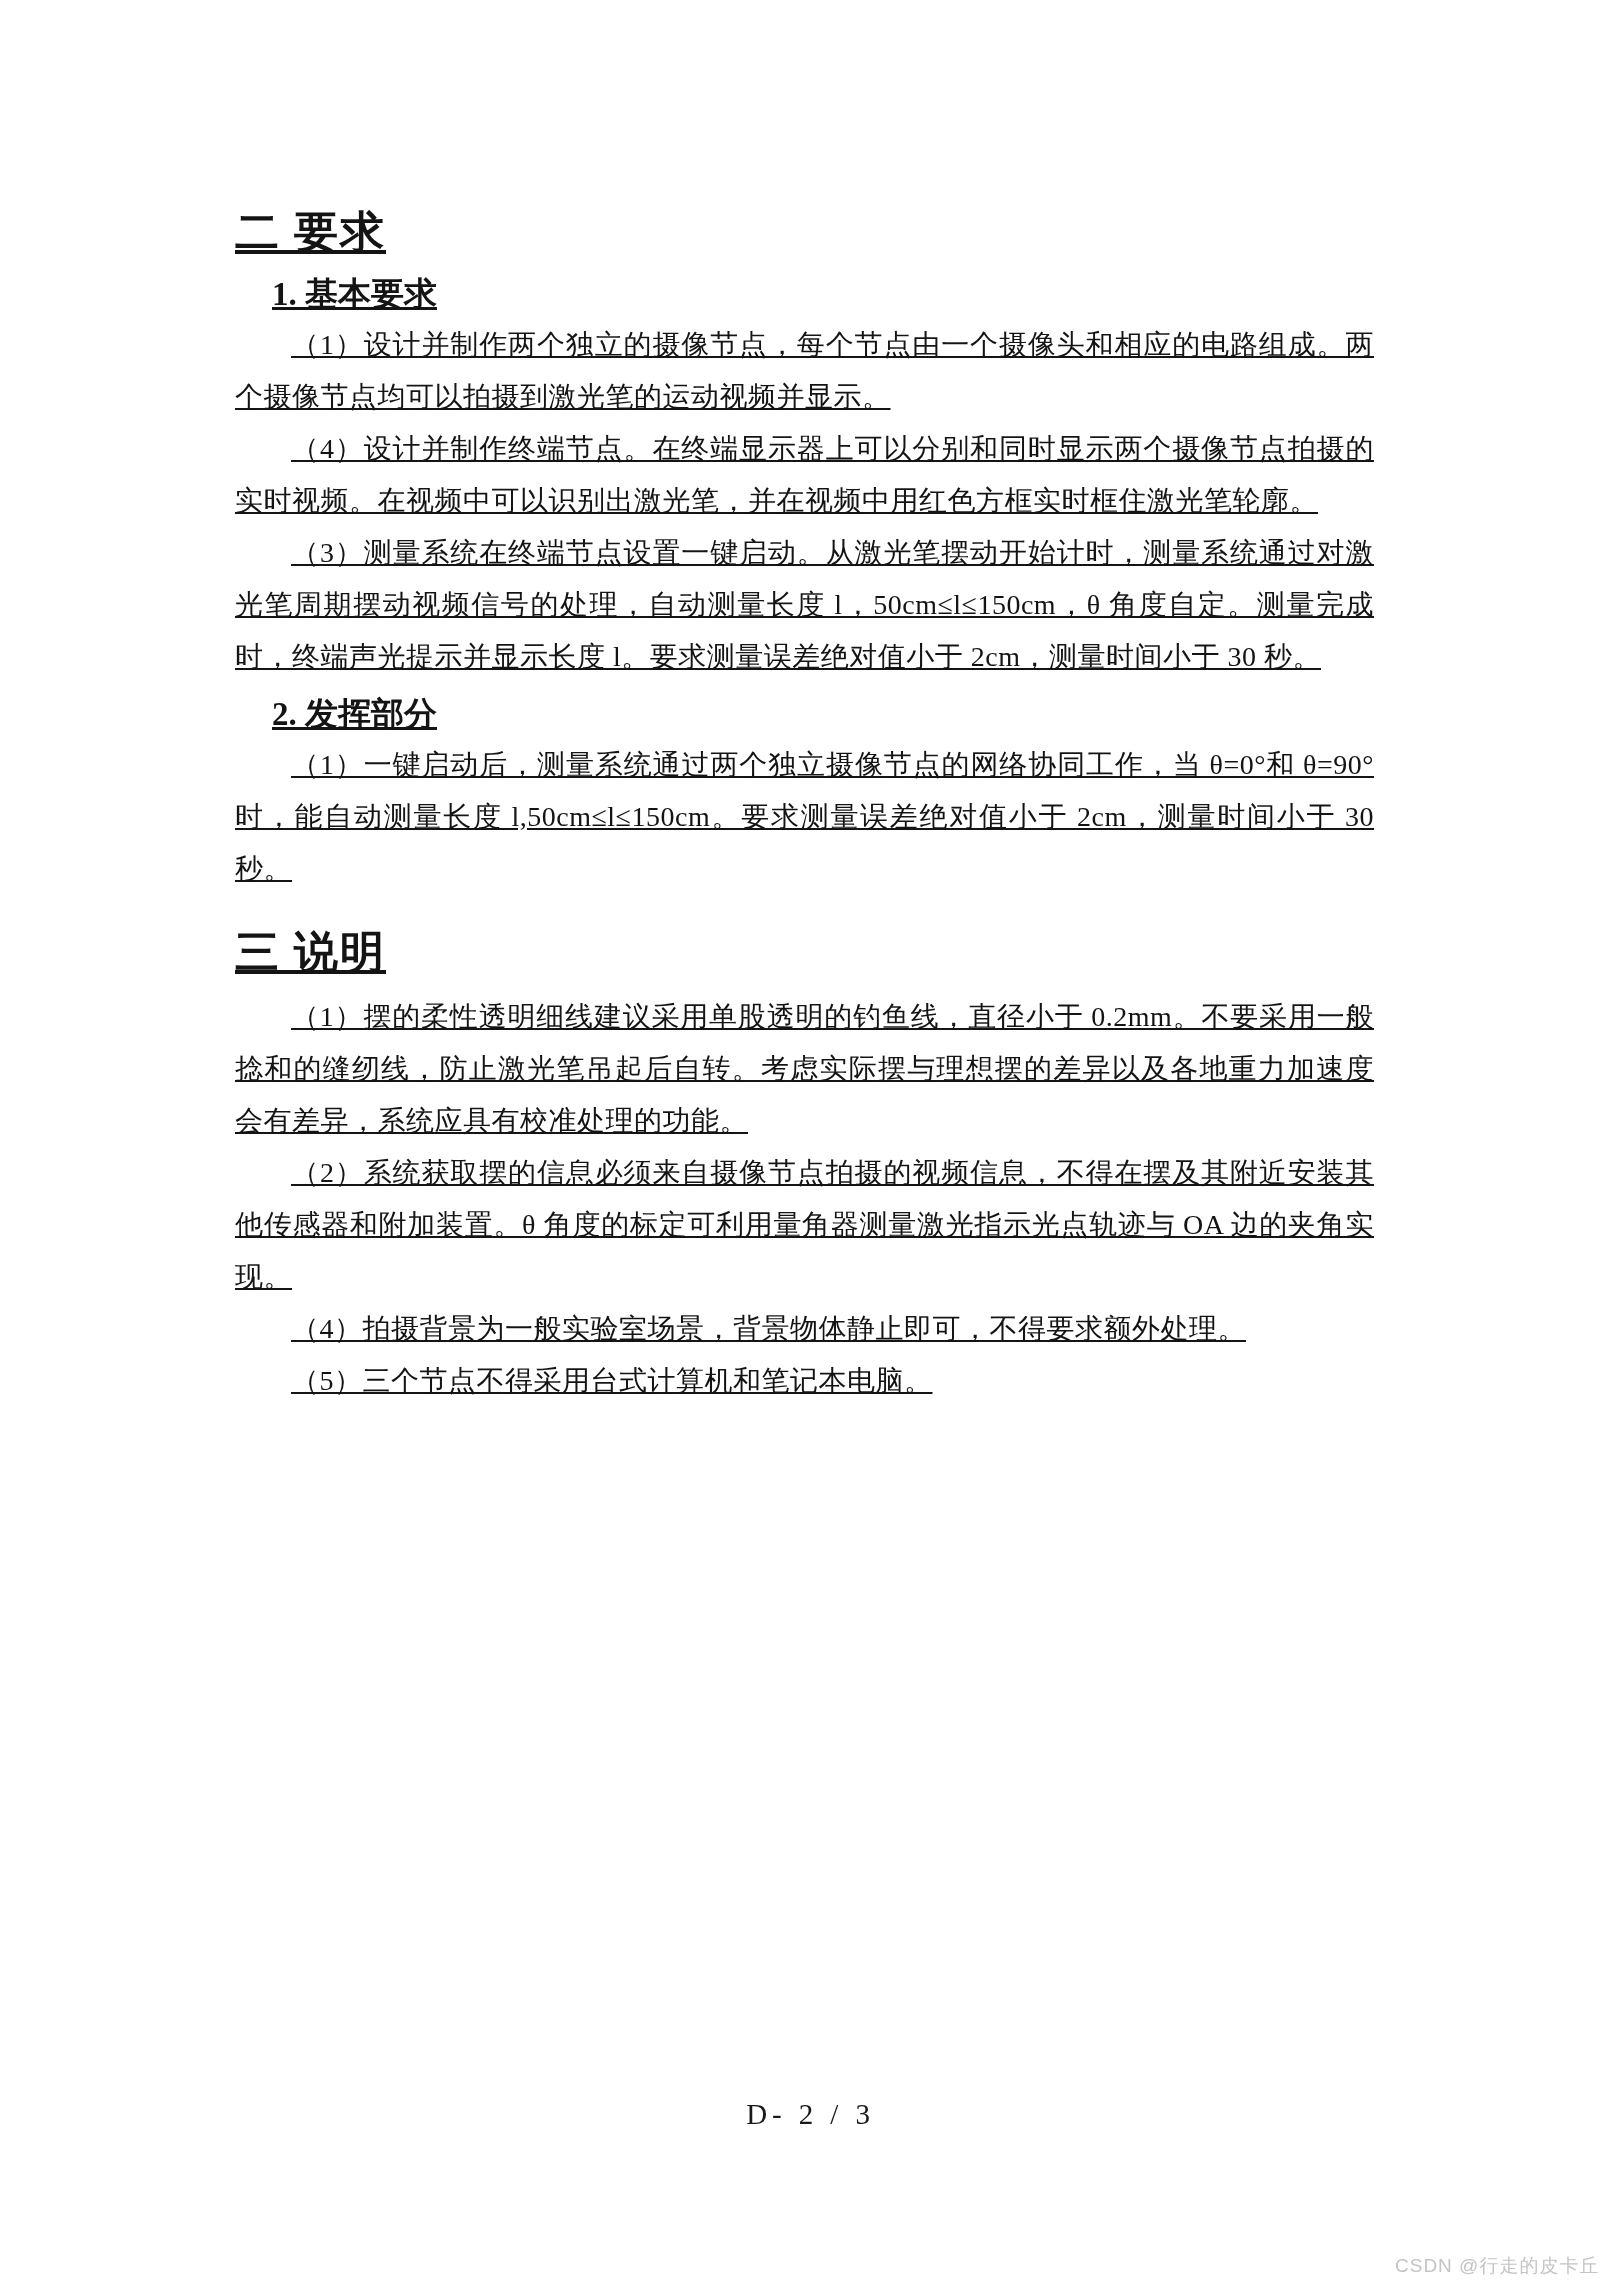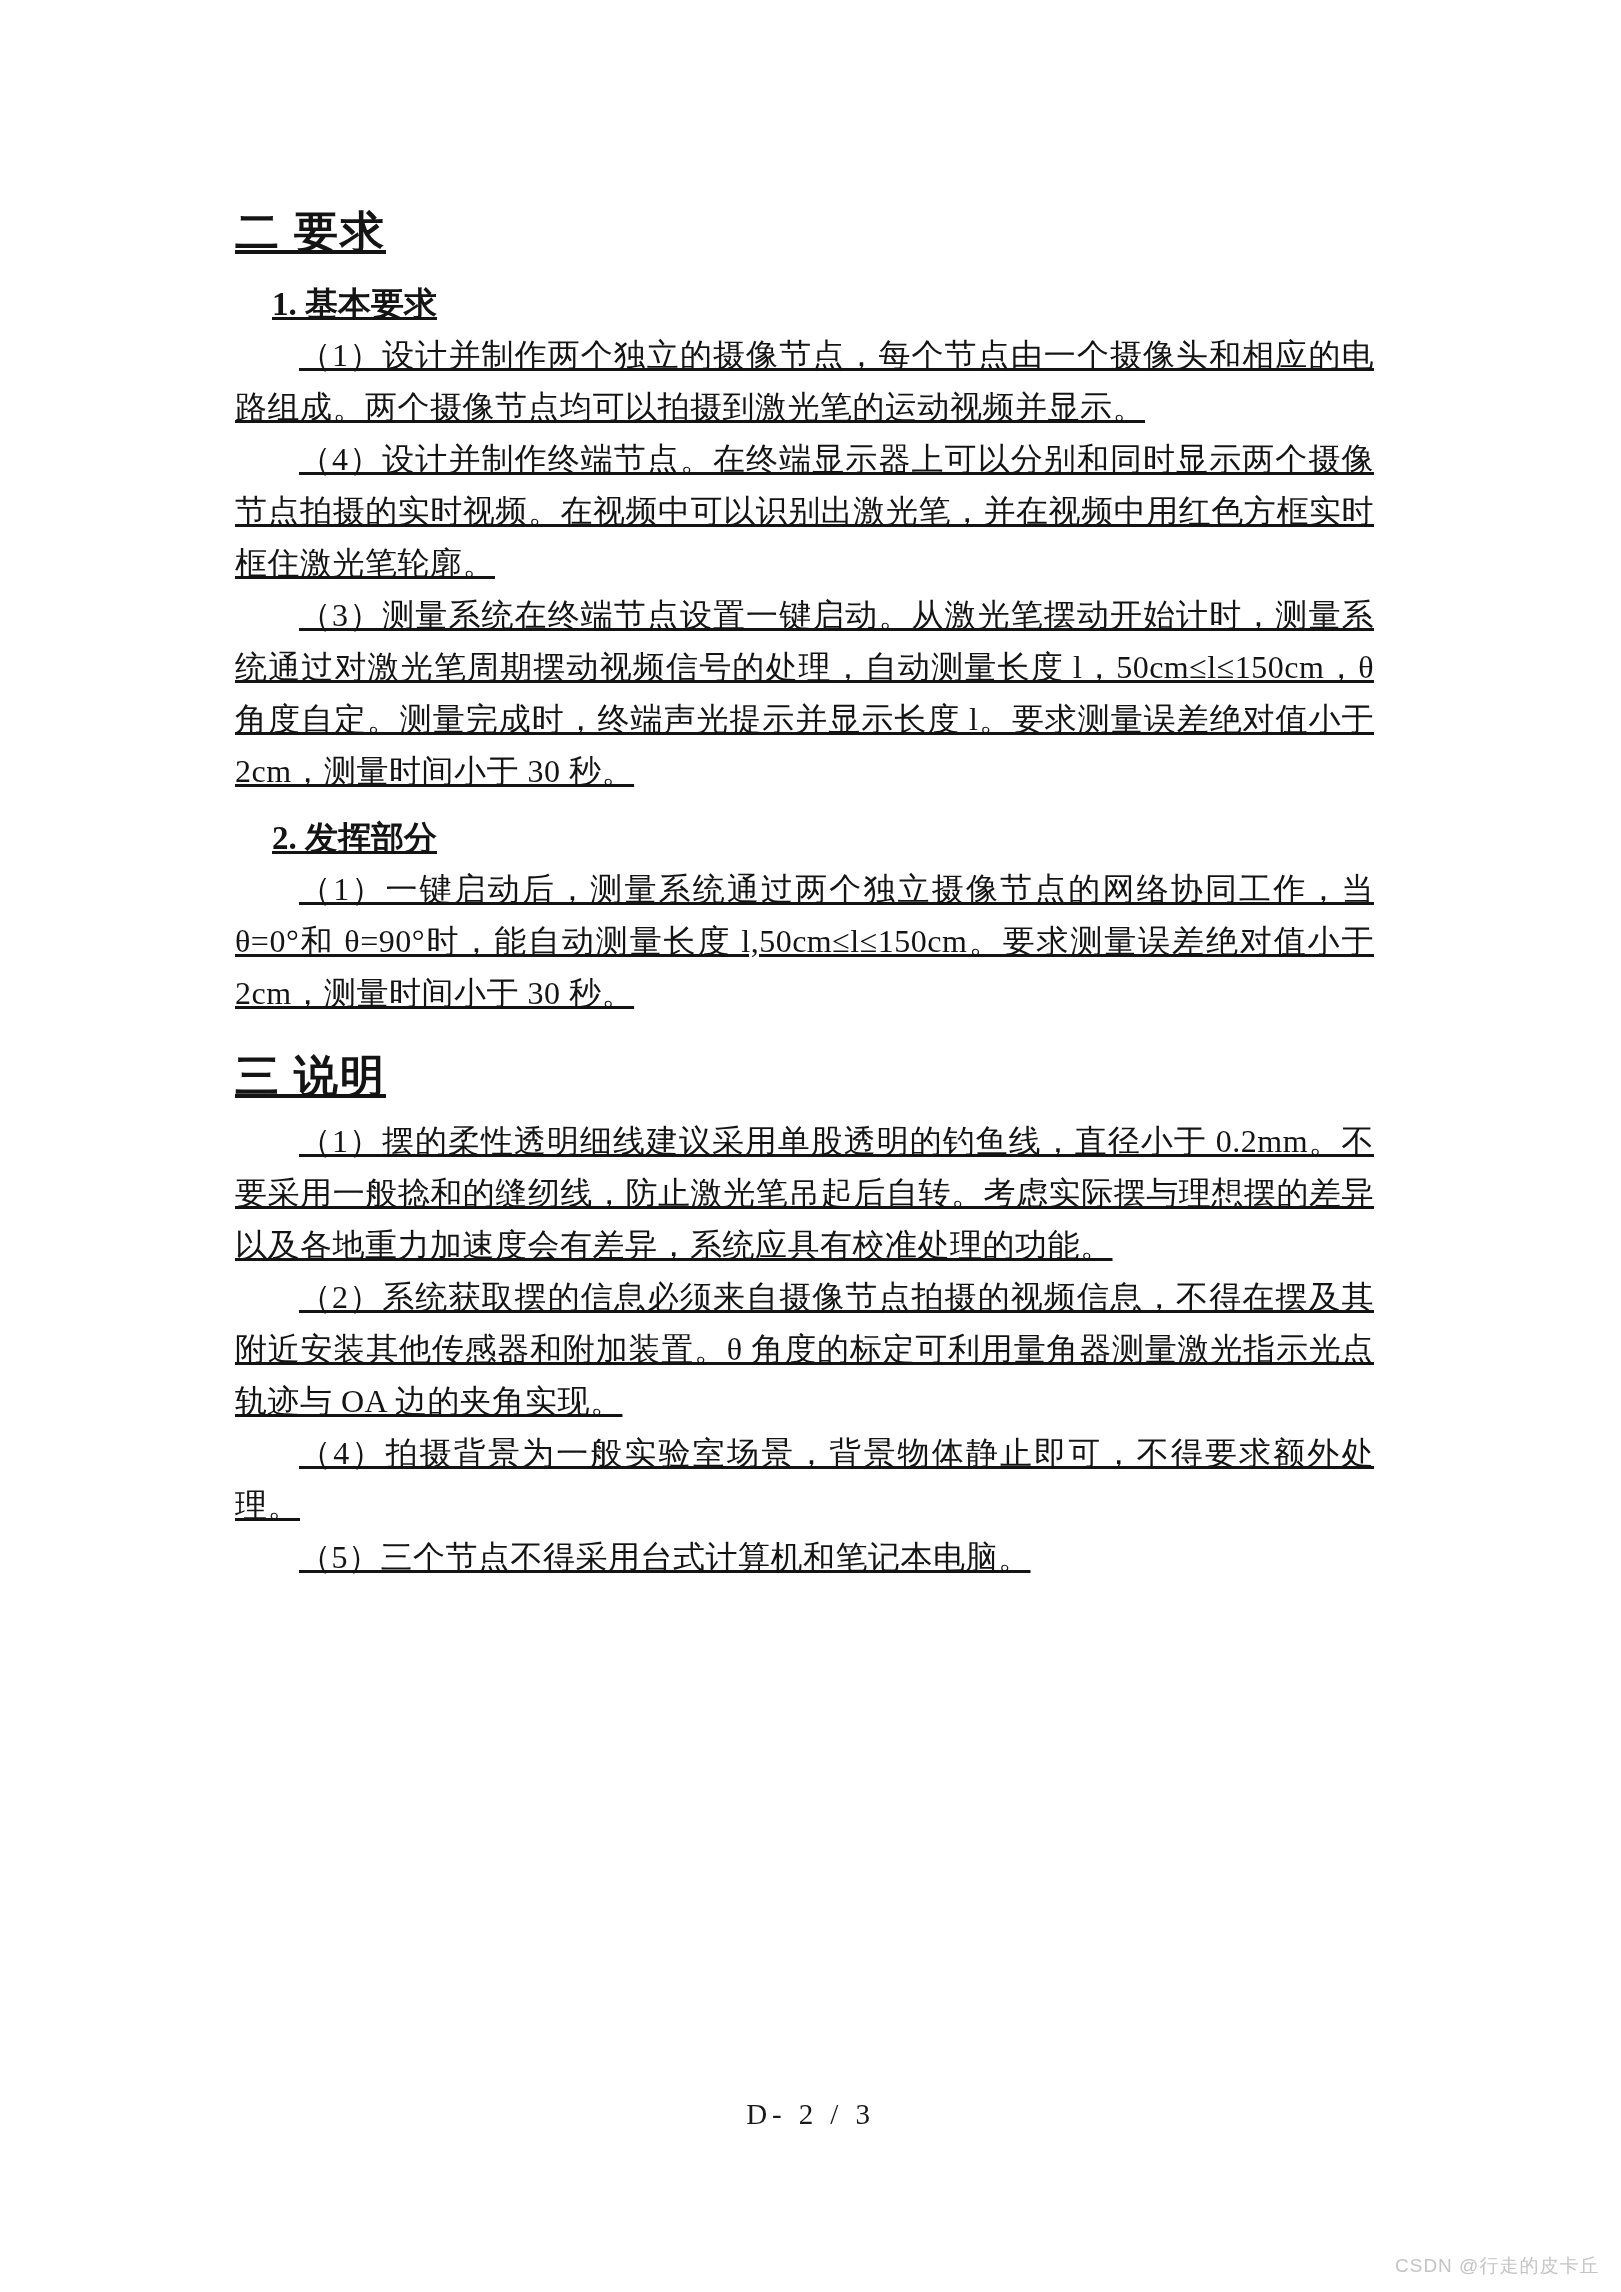--- a/index.html
+++ b/index.html
@@ -22,24 +22,24 @@
     font-weight: bold;
     line-height: 61px;
     letter-spacing: 2px;
   }
   .h1.sec-notes { margin-top: 27.4px; }
   .h2 {
     font-size: 33px;
     font-weight: bold;
     line-height: 49px;
     margin-left: 37px;
-    margin-top: 17px;
+    margin-top: 7px;
   }
   .para {
-    font-size: 32px;
+    font-size: 28px;
     line-height: 52px;
     text-align: justify;
     text-indent: 2em;
     letter-spacing: 0.5px;
     margin: 0;
   }
   .first-notes-para { margin-top: 7.8px; }
   .footer {
     position: absolute;
     top: 2098px; left: 0;

